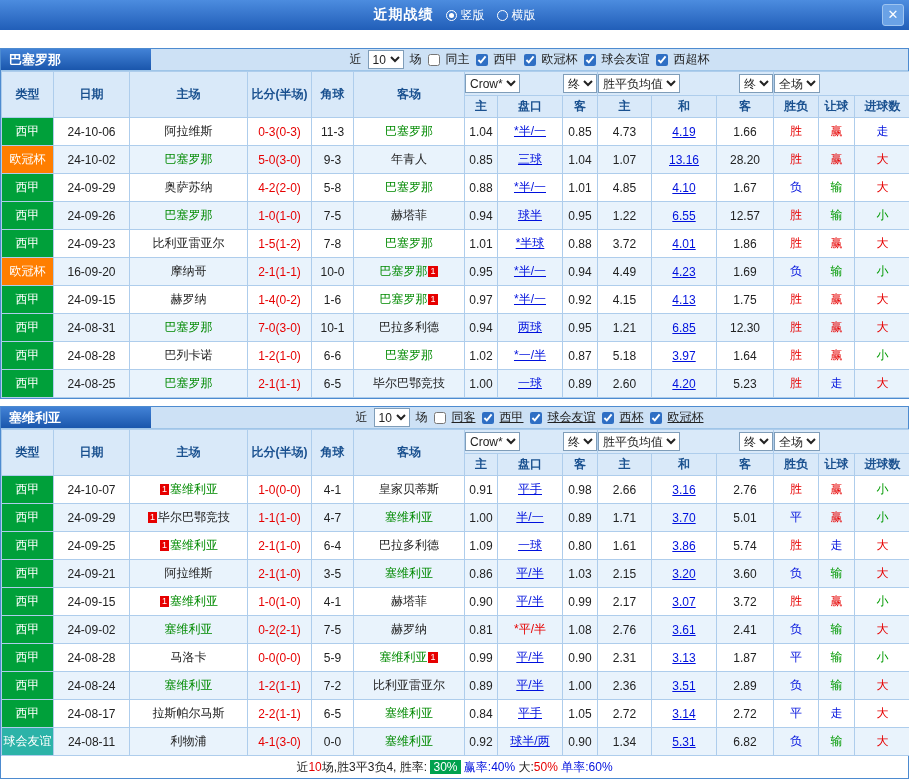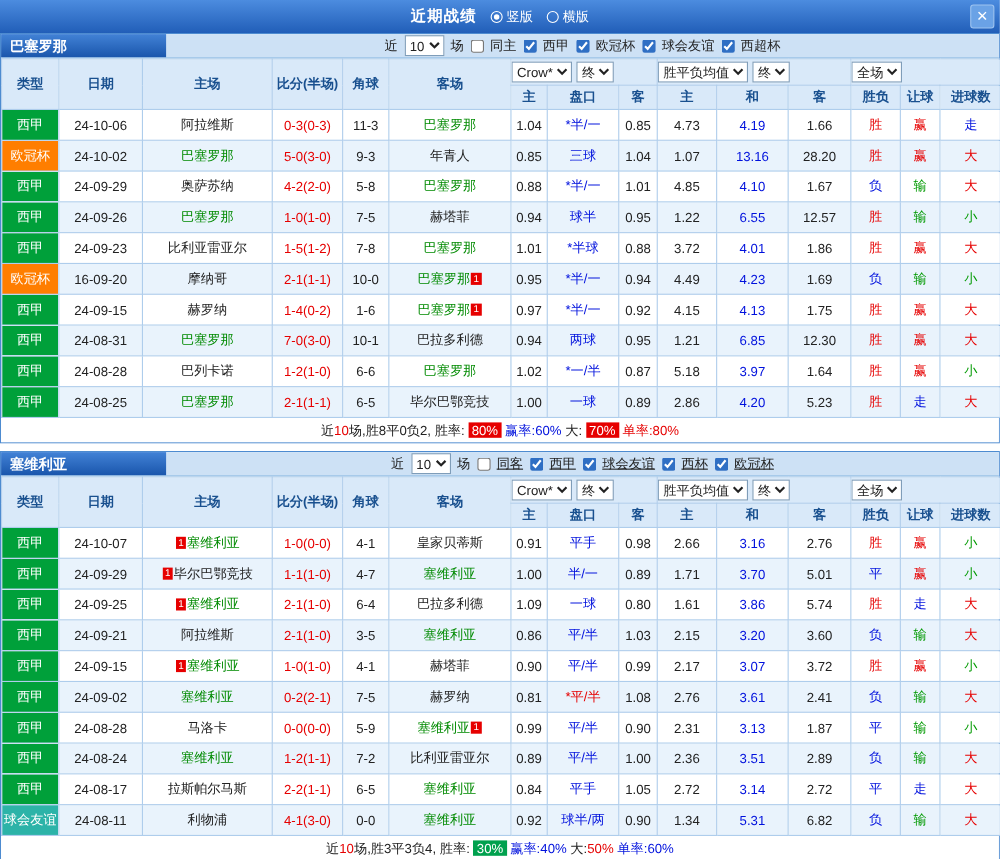--- a/index.html
+++ b/index.html
@@ -7,42 +7,42 @@
 
   
   .topbar { height: 30px; background: linear-gradient(180deg, #4c8cdf 0%, #215eb8 100%); display: flex; align-items: center; justify-content: center; gap: 12px; position: relative; color: #fff; }
   .topbar-title { font-size: 14px; font-weight: bold; letter-spacing: 1px; }
   .radio-opt { display: inline-flex; align-items: center; gap: 4px; cursor: pointer; }
   .radio { width: 11px; height: 11px; border: 1px solid #fff; border-radius: 50%; position: relative; display: inline-block; background: transparent; }
   .radio.checked::after { content: ""; position: absolute; left: 2px; top: 2px; right: 2px; bottom: 2px; border-radius: 50%; background: #fff; }
   .close-btn { position: absolute; right: 5px; top: 4px; width: 22px; height: 22px; background: #6aa2e6; border: 1px solid #9ec4f0; border-radius: 3px; color: #fff; font-size: 13px; line-height: 20px; text-align: center; cursor: pointer; font-weight: bold; }
 
   
-  .section { border: 1px solid #4d8bd0; margin-top: 0; }
+  .section { border: 1px solid #4d8bd0; margin-top: 18px; }
   .section + .section { margin-top: 7px; }
   .sec-header { height: 22px; display: flex; background: #cde1f5; border-bottom: 1px solid #9fc5e8; }
   .team-title { width: 150px; background: linear-gradient(180deg, #4282d6, #1a56ac); color: #fff; font-weight: bold; font-size: 13px; display: flex; align-items: center; padding-left: 8px; }
   .controls { flex: 1; display: flex; align-items: center; justify-content: center; gap: 6px; }
   select { height: 19px; font-size: 12px; border: 1px solid #7f9db9; background: #fff; color: #222; }
   .cb { display: inline-flex; align-items: center; gap: 6px; cursor: pointer; }
   .cb input { width: 12px; height: 12px; accent-color: #2f6fc4; }
 
   
   table { width: 100%; border-collapse: collapse; table-layout: fixed; }
   th, td { border: 1px solid #aecdec; text-align: center; overflow: hidden; white-space: nowrap; }
   thead th { background: #d9e9f9; color: #19508f; font-weight: bold; }
   thead tr:nth-child(1) th { height: 24px; }
   thead tr:nth-child(2) th { height: 22px; }
   tbody td { height: 28px; background: #fff; }
   tbody tr.alt td { background: #e9f3fc; }
   td.league { color: #fff; }
   .focal { color: #008a00; cursor: pointer; }
   td.score { color: #e60000; cursor: pointer; }
-  .line { color: #0011dd; }
-  .sel-wrap { display: flex; justify-content: flex-start; align-items: center; gap: 4px; }
+  .line { color: #0011dd; text-decoration: underline; }
+  .sel-wrap { display: flex; justify-content: space-between; align-items: center; gap: 4px; }
 
   
   .c-red { color: #e60000; } .c-blue { color: #0011dd; } .c-green { color: #009a00; } .c-black { color: #222; }
   .bg-red { background: #e60000; color: #fff; padding: 0 3px; }
   .bg-green { background: #00a14e; color: #fff; padding: 0 3px; }
   .rcard { display: inline-block; background: #e60000; color: #fff; font-size: 9px; line-height: 11px; padding: 0 2px; margin: 0 1px; vertical-align: 1px; }
 
   .summary { height: 22px; line-height: 22px; text-align: center; white-space: pre-wrap; background: #fff; }
 </style>
 </head>
@@ -305,30 +305,29 @@
         <tr class="alt">
           <td class="league" style="background:#00a03a">西甲</td>
           <td>24-08-25</td>
           <td><span class="focal">巴塞罗那</span></td>
           <td class="score">2-1(1-1)</td>
           <td>6-5</td>
           <td><span class="">毕尔巴鄂竞技</span></td>
           <td>1.00</td>
           <td class="line">一球</td>
           <td>0.89</td>
-          <td>2.86</td>
+          <td>2.60</td>
           <td class="line">4.20</td>
           <td>5.23</td>
           <td class="c-red">胜</td>
           <td class="c-blue">走</td>
           <td class="c-red">大</td>
         </tr>
       </tbody>
   </table>
-  <div class="summary"><span class="c-black">近</span><span class="c-red">10</span><span class="c-black">场,胜8平0负2, 胜率: </span><span class="c-black bg-red">80%</span><span class="c-blue"> 赢率:60%</span><span class="c-black"> 大: </span><span class="c-black bg-red">70%</span><span class="c-red"> 单率:80%</span></div>
 </div>
 
 <div class="section">
   <div class="sec-header">
     <div class="team-title">塞维利亚</div>
     <div class="controls">
       <span>近</span>
       <select><option>10</option></select>
       <span>场</span>
       <span class="cbs" style="display:inline-flex;gap:6px;text-decoration:underline;">

